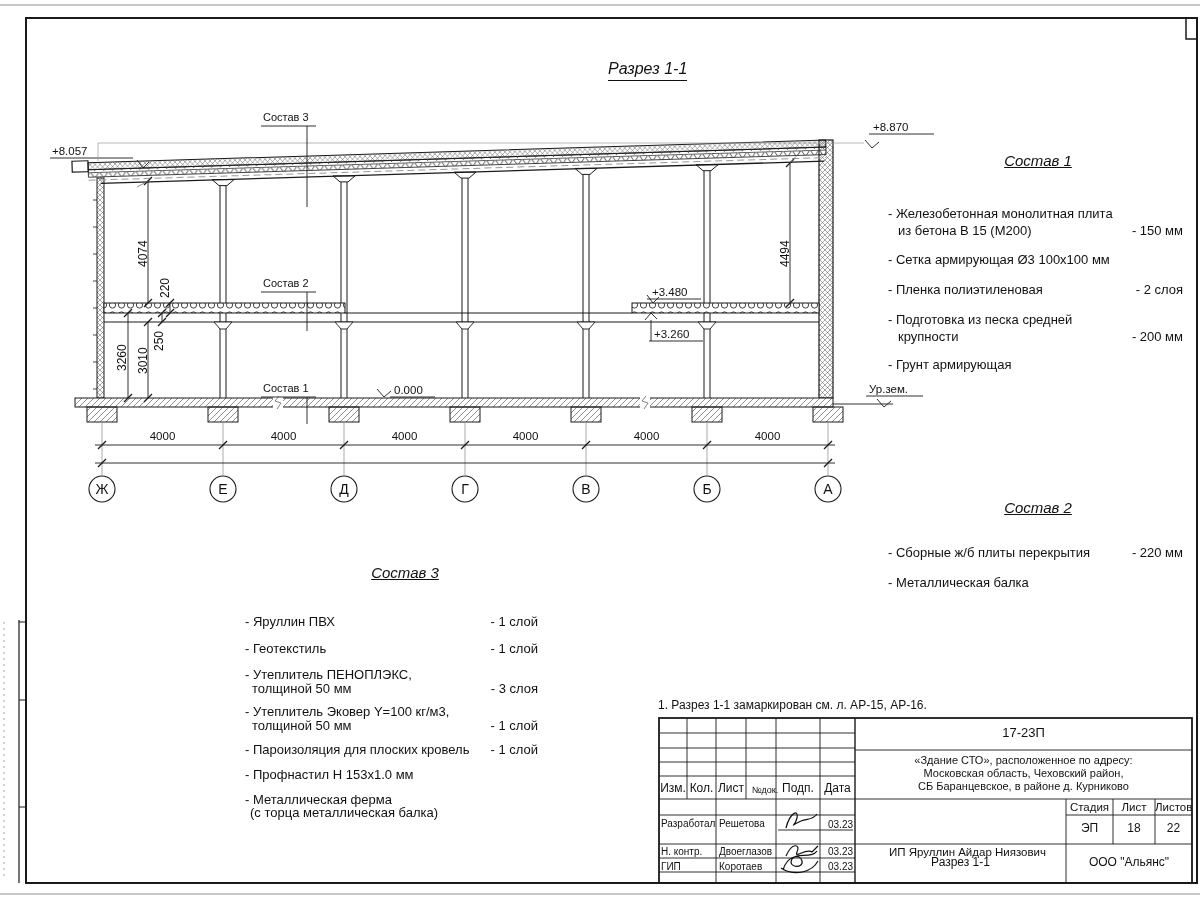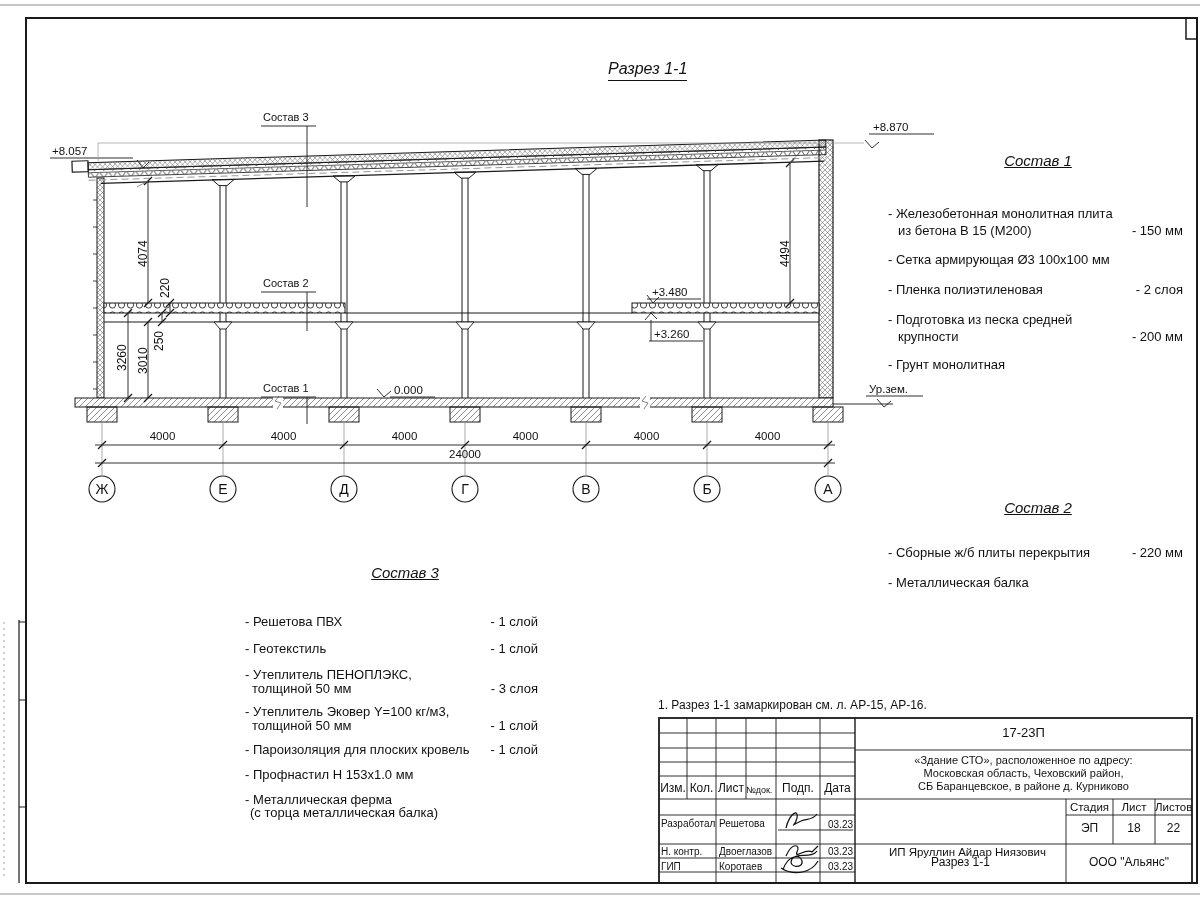--- a/index.html
+++ b/index.html
@@ -260,49 +260,48 @@
 <span class="t vd" style="left:137px;top:374px;">3010</span>
 <span class="t vd" style="left:116px;top:371px;">3260</span>
 <span class="t vd" style="left:779px;top:267px;">4494</span>
 
 <span class="t dim c" style="left:102px;top:430px;width:121px;">4000</span>
 <span class="t dim c" style="left:223px;top:430px;width:121px;">4000</span>
 <span class="t dim c" style="left:344px;top:430px;width:121px;">4000</span>
 <span class="t dim c" style="left:465px;top:430px;width:121px;">4000</span>
 <span class="t dim c" style="left:586px;top:430px;width:121px;">4000</span>
 <span class="t dim c" style="left:707px;top:430px;width:121px;">4000</span>
-<span class="t dim c" style="left:102px;top:448px;width:726px;">24000</span>
 
 <span class="t ax c" style="left:89px;top:481px;width:26px;">Ж</span>
 <span class="t ax c" style="left:210px;top:481px;width:26px;">Е</span>
 <span class="t ax c" style="left:331px;top:481px;width:26px;">Д</span>
 <span class="t ax c" style="left:452px;top:481px;width:26px;">Г</span>
 <span class="t ax c" style="left:573px;top:481px;width:26px;">В</span>
 <span class="t ax c" style="left:694px;top:481px;width:26px;">Б</span>
 <span class="t ax c" style="left:815px;top:481px;width:26px;">А</span>
 
 <span class="t head c" style="left:988px;top:152px;width:100px;">Состав 1</span>
 <span class="t" style="left:888px;top:207px;">- Железобетонная  монолитная плита</span>
 <span class="t" style="left:898px;top:224px;">из бетона В 15 (М200)</span>
 <span class="t r" style="left:1105px;top:224px;width:78px;">- 150 мм</span>
 <span class="t" style="left:888px;top:253px;">- Сетка армирующая Ø3 100х100 мм</span>
 <span class="t" style="left:888px;top:283px;">- Пленка полиэтиленовая</span>
 <span class="t r" style="left:1105px;top:283px;width:78px;">-  2 слоя</span>
 <span class="t" style="left:888px;top:313px;">- Подготовка из песка средней</span>
 <span class="t" style="left:898px;top:330px;">крупности</span>
 <span class="t r" style="left:1105px;top:330px;width:78px;">- 200 мм</span>
-<span class="t" style="left:888px;top:358px;">- Грунт монолитная</span>
+<span class="t" style="left:888px;top:358px;">- Грунт армирующая</span>
 
 <span class="t head c" style="left:988px;top:499px;width:100px;">Состав 2</span>
 <span class="t" style="left:888px;top:546px;">- Сборные ж/б плиты перекрытия</span>
 <span class="t r" style="left:1105px;top:546px;width:78px;">- 220 мм</span>
 <span class="t" style="left:888px;top:576px;">- Металлическая  балка</span>
 
 <span class="t head c" style="left:355px;top:564px;width:100px;">Состав 3</span>
-<span class="t" style="left:245px;top:615px;">- Решетова ПВХ</span>
+<span class="t" style="left:245px;top:615px;">- Яруллин ПВХ</span>
 <span class="t r" style="left:470px;top:615px;width:68px;">- 1 слой</span>
 <span class="t" style="left:245px;top:642px;">- Геотекстиль</span>
 <span class="t r" style="left:470px;top:642px;width:68px;">- 1 слой</span>
 <span class="t" style="left:245px;top:668px;">- Утеплитель ПЕНОПЛЭКС,</span>
 <span class="t" style="left:252px;top:682px;">толщиной 50 мм</span>
 <span class="t r" style="left:470px;top:682px;width:68px;">- 3 слоя</span>
 <span class="t" style="left:245px;top:705px;">- Утеплитель Эковер Y=100 кг/м3,</span>
 <span class="t" style="left:252px;top:719px;">толщиной 50 мм</span>
 <span class="t r" style="left:470px;top:719px;width:68px;">- 1 слой</span>
 <span class="t" style="left:245px;top:743px;">- Пароизоляция для плоских кровель</span>
@@ -313,21 +312,21 @@
 
 <span class="t" style="left:658px;top:699px;font-size:12px;">1. Разрез 1-1 замаркирован см. л. АР-15, АР-16.</span>
 
 <span class="t c" style="left:855px;top:726px;width:337px;font-size:13px;">17-23П</span>
 <span class="t tb c" style="left:855px;top:754px;width:337px;">«Здание СТО», расположенное по адресу:</span>
 <span class="t tb c" style="left:855px;top:767px;width:337px;">Московская область, Чеховский район,</span>
 <span class="t tb c" style="left:855px;top:780px;width:337px;">СБ Баранцевское, в районе д. Курниково</span>
 <span class="t c" style="left:659px;top:782px;width:28px;font-size:12px;">Изм.</span>
 <span class="t c" style="left:687px;top:782px;width:29px;font-size:12px;">Кол.</span>
 <span class="t c" style="left:716px;top:782px;width:30px;font-size:12px;">Лист</span>
-<span class="t c" style="left:746px;top:785px;width:20px;font-size:9px;">№док.</span>
+<span class="t c" style="left:746px;top:785px;width:38px;font-size:9px;">№док.</span>
 <span class="t c" style="left:776px;top:782px;width:44px;font-size:12px;">Подп.</span>
 <span class="t c" style="left:820px;top:782px;width:35px;font-size:12px;">Дата</span>
 <span class="t tiny" style="left:661px;top:818px;">Разработал</span>
 <span class="t tiny" style="left:719px;top:818px;">Решетова</span>
 <span class="t tiny" style="left:828px;top:819px;">03.23</span>
 <span class="t tiny" style="left:661px;top:846px;">Н. контр.</span>
 <span class="t tiny" style="left:719px;top:846px;">Двоеглазов</span>
 <span class="t tiny" style="left:828px;top:846px;">03.23</span>
 <span class="t tiny" style="left:661px;top:861px;">ГИП</span>
 <span class="t tiny" style="left:719px;top:861px;">Коротаев</span>

